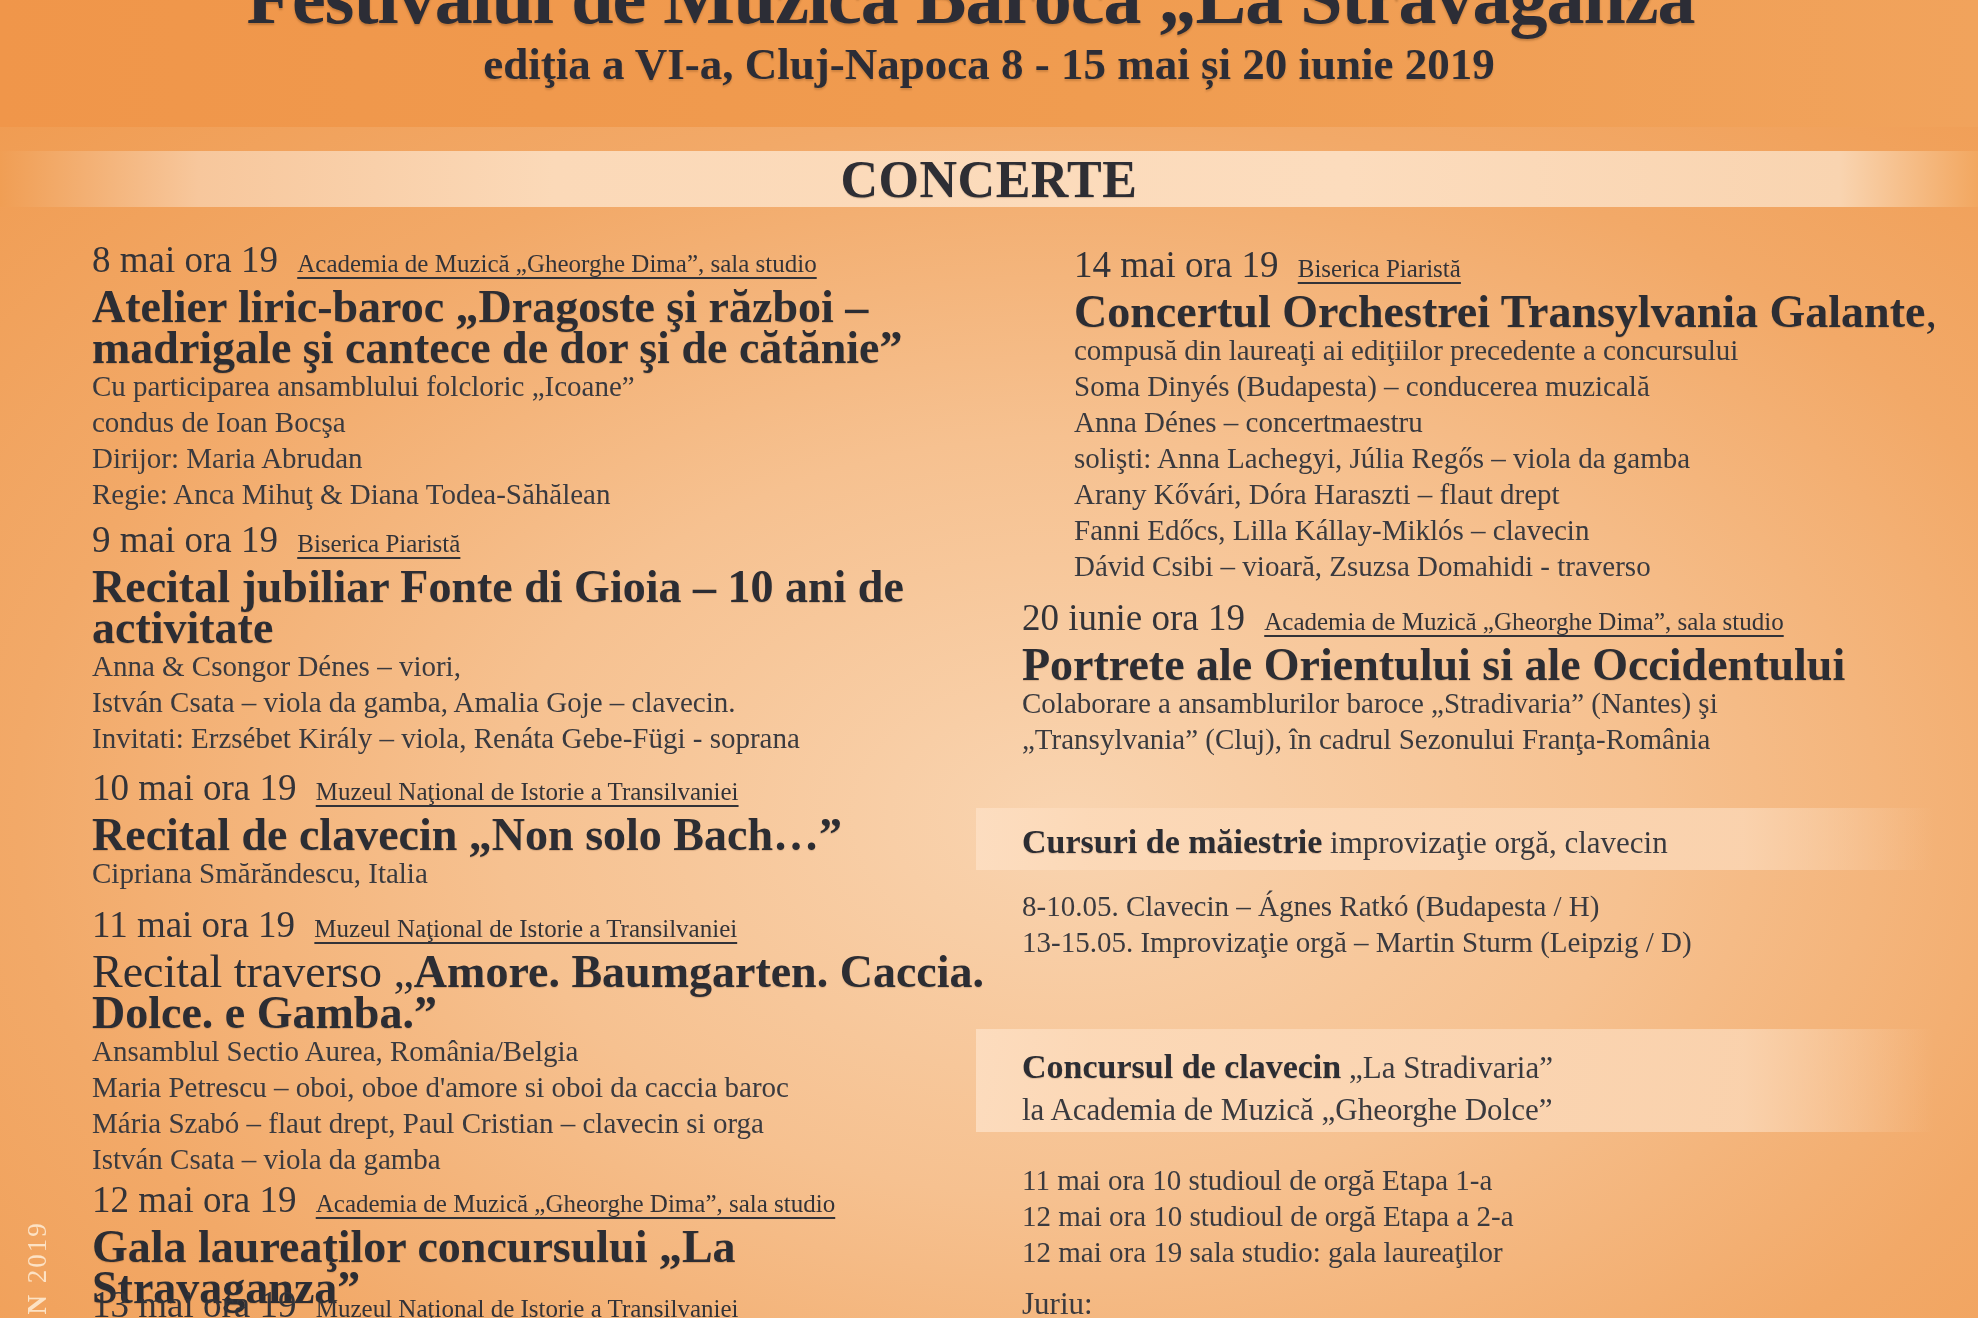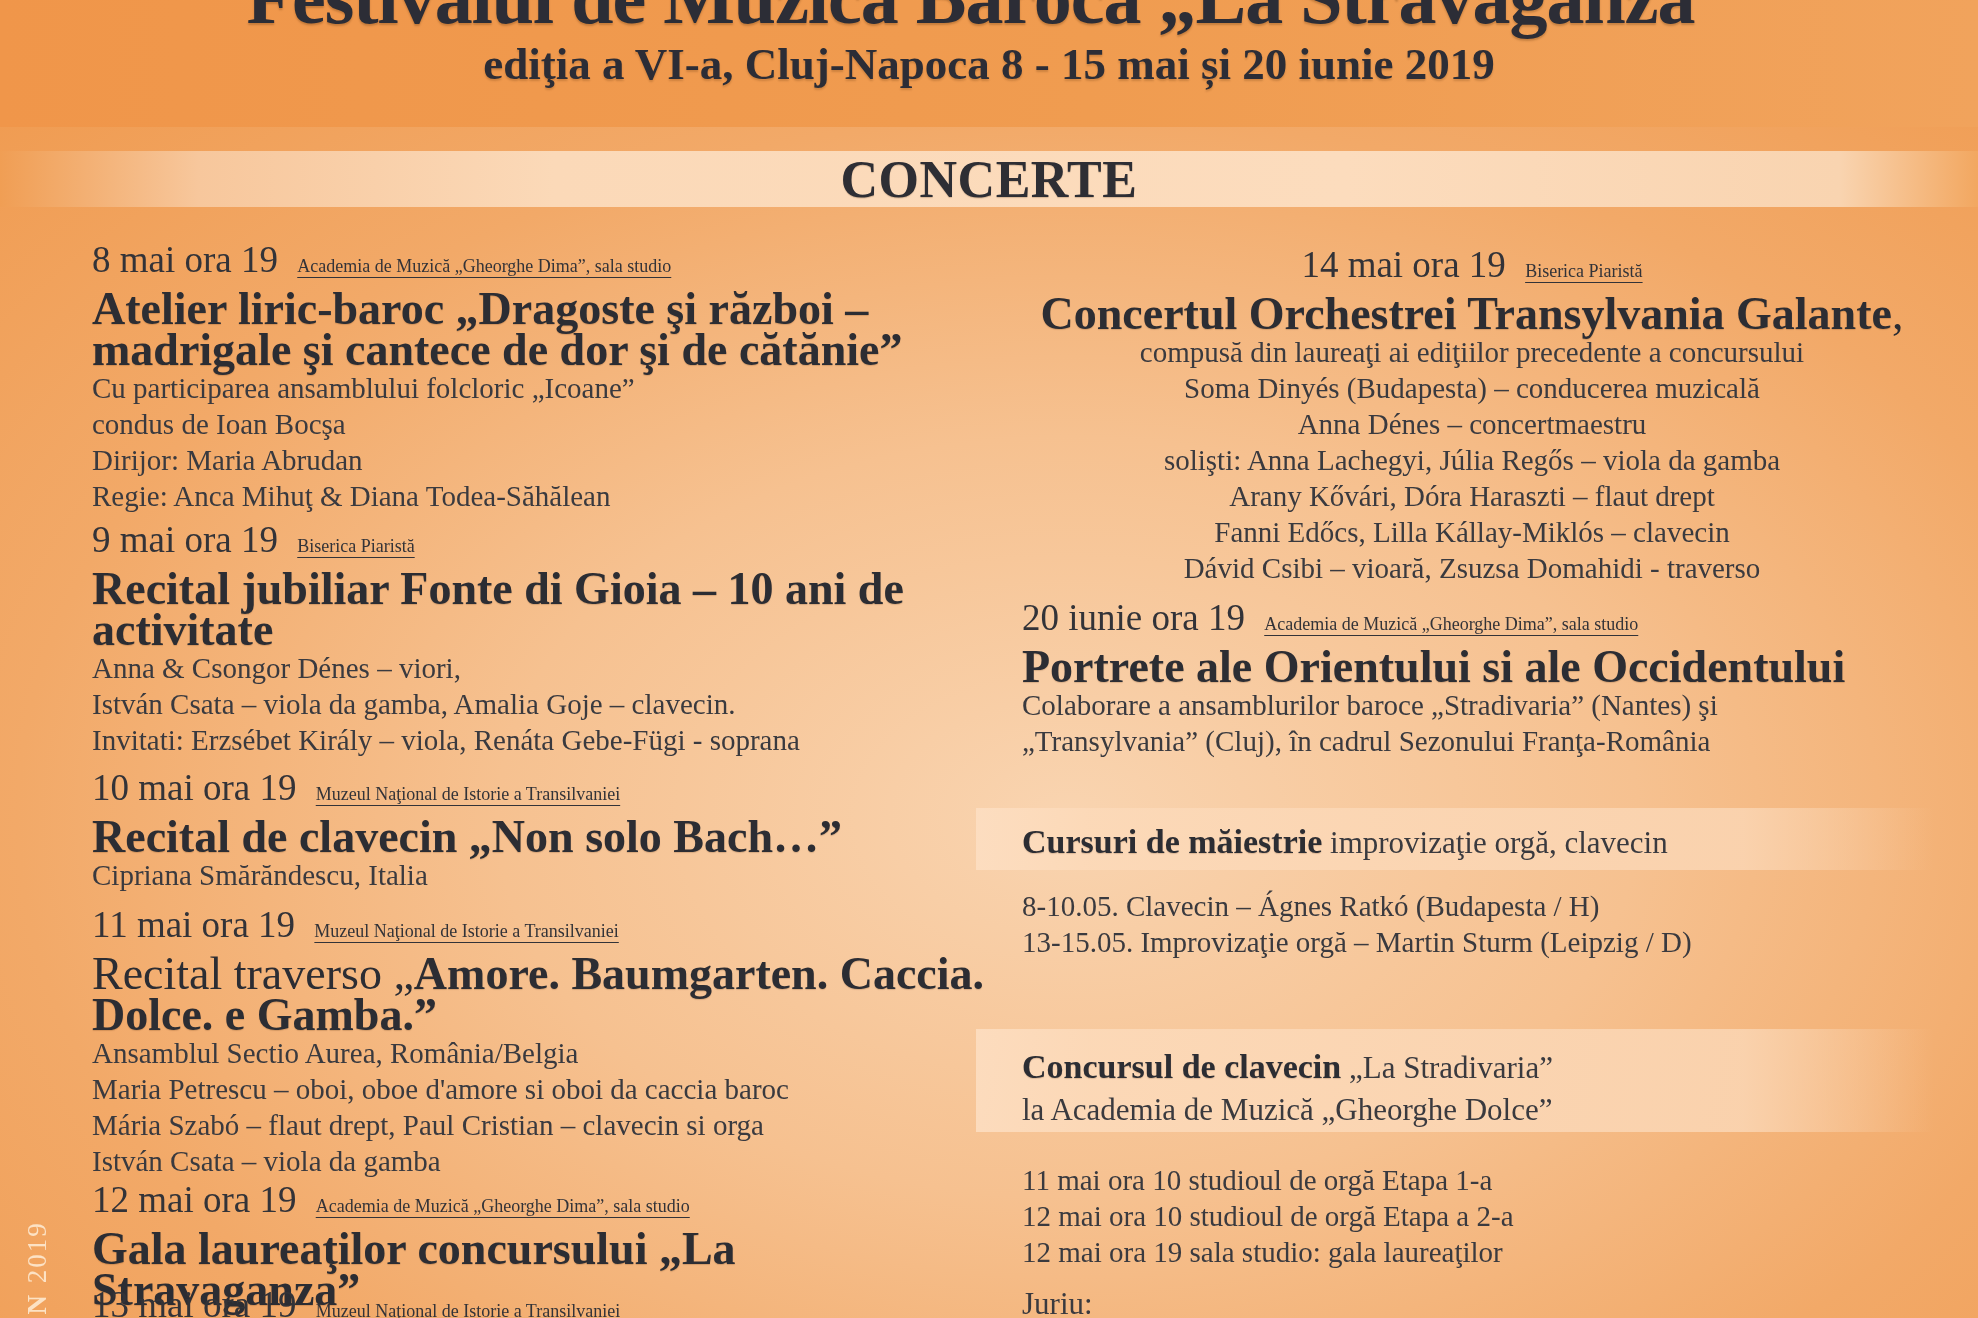--- a/index.html
+++ b/index.html
@@ -42,21 +42,21 @@
     position:absolute;left:976px;width:958px;
     background:linear-gradient(90deg,
       rgba(253,223,195,0.85) 0%, rgba(252,217,184,0.95) 12%,
       rgba(250,211,175,0.95) 80%, rgba(250,211,175,0) 100%);
   }
   #band-cursuri{top:808px;height:62px;}
   #band-concursul{top:1029px;height:103px;}
   .event{position:absolute;width:900px;}
   .date-line{font-size:37px;line-height:44px;white-space:nowrap;color:#333338;}
   .venue{
-    font-size:18px;margin-left:10px;
+    font-size:25px;margin-left:10px;
     text-decoration:underline;text-underline-offset:5px;
     color:#333338;
   }
   .event-title{
     font-size:46px;font-weight:bold;line-height:41px;color:#2c2d33;
     text-shadow:0 1px 1px rgba(70,35,0,0.18);
   }
   .title-prefix,.title-suffix{font-weight:normal;text-shadow:none;}
   .event-line{font-size:29px;line-height:36px;color:#3a3a3f;}
   .mc-heading{position:absolute;left:1022px;top:820px;font-size:31px;line-height:44px;color:#3a3a3f;white-space:nowrap;}
@@ -142,21 +142,21 @@
     <div class="event-title">Gala laureaţilor concursului „La Stravaganza”</div>
   </div>
 
   <div class="event" style="left:92px;top:1283px;">
     <div class="date-line">
       <span class="date">13 mai ora 19</span>
       <span class="venue">Muzeul Naţional de Istorie a Transilvaniei</span>
     </div>
   </div>
 
-  <div class="event" style="left:1022px;top:243px;text-align:center;">
+  <div class="event" style="left:1074px;top:243px;">
     <div class="date-line">
       <span class="date">14 mai ora 19</span>
       <span class="venue">Biserica Piaristă</span>
     </div>
     <div class="event-title"><span>Concertul Orchestrei Transylvania Galante</span><span class="title-suffix">,</span></div>
     <div class="event-line">compusă din laureaţi ai ediţiilor precedente a concursului</div>
     <div class="event-line">Soma Dinyés (Budapesta) – conducerea muzicală</div>
     <div class="event-line">Anna Dénes – concertmaestru</div>
     <div class="event-line">solişti: Anna Lachegyi, Júlia Regős – viola da gamba</div>
     <div class="event-line">Arany Kővári, Dóra Haraszti – flaut drept</div>

